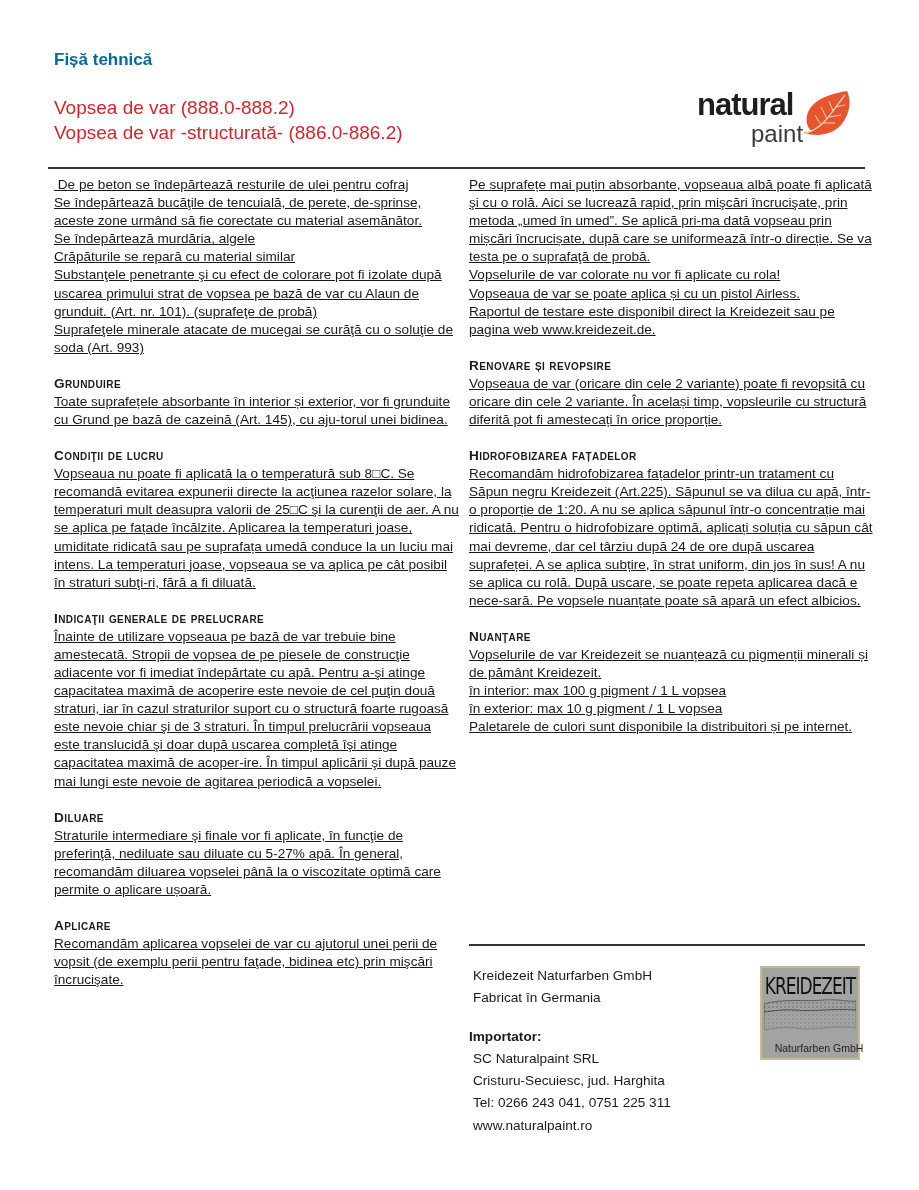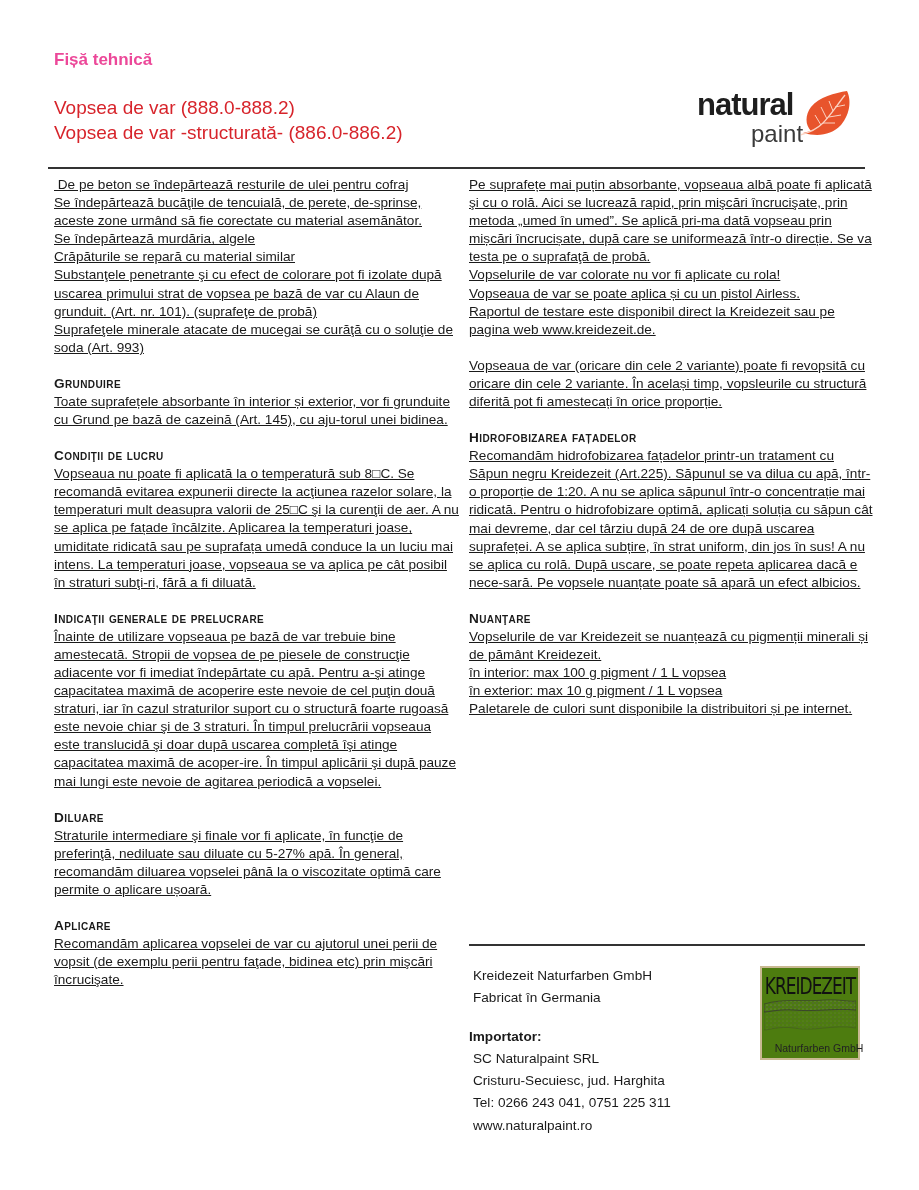--- a/index.html
+++ b/index.html
@@ -2,21 +2,21 @@
 <html><head>
   <meta charset="utf-8">
   <style>
     html, body { margin: 0; padding: 0; background: #ffffff; }
     body {
       width: 919px; height: 1190px; position: relative; overflow: hidden;
       font-family: "Liberation Sans", sans-serif; color: #1a1a1a;
     }
     .doc-label {
       position: absolute; left: 54px; top: 50px;
-      font-size: 17px; font-weight: bold; color: #ec4899;
+      font-size: 17px; font-weight: bold; color: #0369a1;
     }
     .title-block {
       position: absolute; left: 54px; top: 95px;
       font-size: 19px; line-height: 25px; color: #d7242b;
     }
     .logo {
       position: absolute; left: 697px; top: 88px; width: 160px; height: 64px;
     }
     .logo .word-natural {
       position: absolute; left: 0; top: 0;
@@ -48,21 +48,21 @@
     }
     .contact {
       position: absolute; left: 469px; top: 963px; width: 280px;
       font-size: 13.6px; line-height: 18.1px;
     }
     .contact h4 { margin: 0; font-size: 13.6px; font-weight: bold; }
     .contact p { margin: 4px; }
     .contact .gap { height: 17px; }
     .kreidezeit {
       position: absolute; left: 760px; top: 966px; width: 100px; height: 94px;
-      border: 2px solid #c9b992; background: #4d7c0f; box-sizing: border-box;
+      border: 2px solid #c9b992; background: #a3a3a3; box-sizing: border-box;
     }
     .kreidezeit .kz-name {
       position: absolute; left: 2px; top: 8px; width: 92px; text-align: center;
       font-family: "DejaVu Sans", sans-serif; font-size: 17px; letter-spacing: -1px;
       transform: scaleY(1.35); color: #111;
     }
     .kreidezeit svg { position: absolute; left: 2px; top: 30px; }
     .kreidezeit .kz-sub {
       position: absolute; left: 0; bottom: 4px; width: 114px; text-align: center;
       font-size: 10.5px; color: #222;
@@ -121,20 +121,21 @@
   </div>
 </div>
 
 <div class="col right">
   <p>Pe suprafețe mai puțin absorbante, vopseaua albă poate fi aplicată şi cu o rolă. Aici se lucrează rapid, prin mişcări încrucişate, prin metoda „umed în umed”. Se aplică pri-ma dată vopseau prin mișcări încrucișate, după care se uniformează într-o direcție. Se va testa pe o suprafaţă de probă.</p>
   <p>Vopselurile de var colorate nu vor fi aplicate cu rola!</p>
   <p>Vopseaua de var se poate aplica și cu un pistol Airless.</p>
   <p>Raportul de testare este disponibil direct la Kreidezeit sau pe pagina web www.kreidezeit.de.</p>
 
   <div class="section">
+    <h3>Renovare și revopsire</h3>
     <p>Vopseaua de var (oricare din cele 2 variante) poate fi revopsită cu oricare din cele 2 variante. În același timp, vopsleurile cu structură diferită pot fi amestecați în orice proporție.</p>
   </div>
   <div class="section">
     <h3>Hidrofobizarea fațadelor</h3>
     <p>Recomandăm hidrofobizarea fațadelor printr-un tratament cu Săpun negru Kreidezeit (Art.225). Săpunul se va dilua cu apă, într-o proporție de 1:20. A nu se aplica săpunul într-o concentrație mai ridicată. Pentru o hidrofobizare optimă, aplicați soluția cu săpun cât mai devreme, dar cel târziu după 24 de ore după uscarea suprafeței. A se aplica subțire, în strat uniform, din jos în sus! A nu se aplica cu rolă. După uscare, se poate repeta aplicarea dacă e nece-sară. Pe vopsele nuanțate poate să apară un efect albicios.</p>
   </div>
   <div class="section">
     <h3>Nuanţare</h3>
     <p>Vopselurile de var Kreidezeit se nuanțează cu pigmenții minerali și de pământ Kreidezeit.</p>
     <p>în interior: max 100 g pigment / 1 L vopsea</p>

